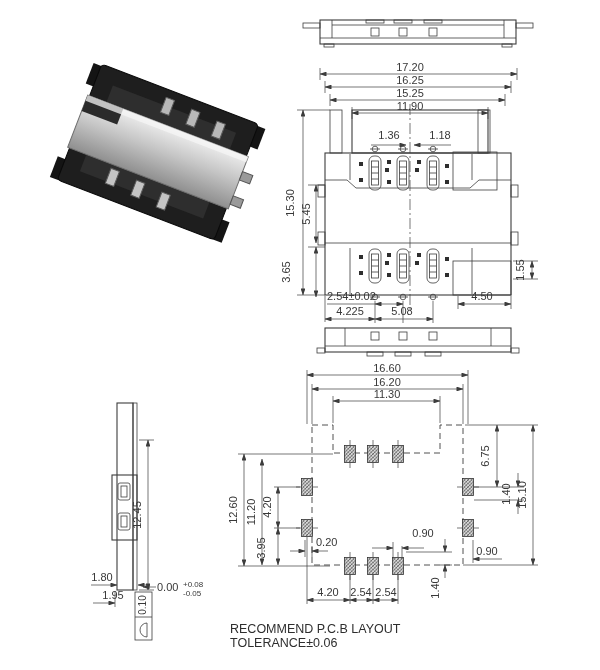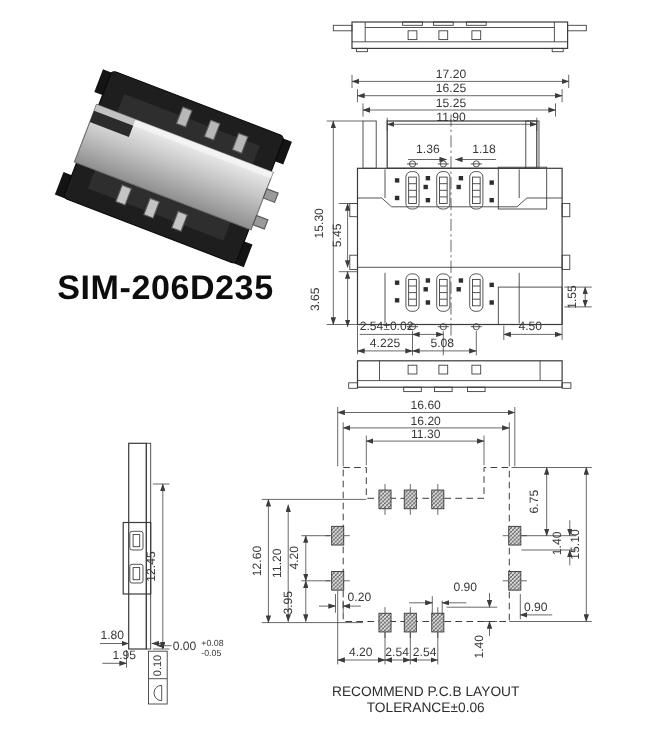--- a/index.html
+++ b/index.html
@@ -9,21 +9,21 @@
   .dt{font-family:"Liberation Sans",sans-serif;font-size:11px;fill:#383838;}
   .dts{font-family:"Liberation Sans",sans-serif;font-size:8px;fill:#383838;}
   .ol{stroke:#3c3c3c;stroke-width:1.1;fill:none;}
   .ol2{stroke:#3c3c3c;stroke-width:0.8;fill:none;}
   .dl{stroke:#3c3c3c;stroke-width:0.7;fill:none;}
   .dash{stroke:#3c3c3c;stroke-width:0.9;fill:none;stroke-dasharray:6,4;}
   .cl{stroke:#3c3c3c;stroke-width:0.7;fill:none;stroke-dasharray:11,3,2,3;}
   .sq{fill:#2e2e2e;stroke:none;}
   #model{position:absolute;left:52px;top:244px;font-size:31px;font-weight:bold;
          color:#0d0d0d;letter-spacing:0.5px;}
-  #notes{position:absolute;left:230px;top:622px;width:314px;text-align:center;
+  #notes{position:absolute;left:230px;top:622px;width:314px;text-align:left;
          font-size:12.5px;line-height:14px;color:#2e2e2e;}
 </style>
 </head>
 <body>
 
 <div id="canvas">
 
   <svg id="photo" style="left:48px;top:58px;" width="220" height="188" viewBox="0 0 220 188">
     <defs>
       <linearGradient id="met" x1="0" y1="0" x2="0" y2="1">
@@ -50,21 +50,20 @@
         <rect x="18" y="36" width="9" height="16" fill="#c4c4c4" stroke="#5a5a5a"></rect>
       </g>
       <rect x="-86" y="-28" width="172" height="56" fill="url(#met)" stroke="#6f6f6f"></rect>
       <rect x="-86" y="-28" width="38" height="17" fill="#2b2b2b"></rect>
       <rect x="-86" y="-28" width="172" height="6" fill="#f5f5f5" opacity="0.75"></rect>
       <rect x="86" y="-12" width="11" height="9" fill="#9a9a9a" stroke="#555"></rect>
       <rect x="86" y="14" width="11" height="9" fill="#9a9a9a" stroke="#555"></rect>
     </g>
   </svg>
 
-  <div id="model">SIM-206D235</div>
 
   <svg id="front" style="left:270px;top:8px;" width="330" height="352" viewBox="0 0 330 352">
     <defs>
       <marker id="fArr" markerWidth="10" markerHeight="7" refX="9.3" refY="3.5" orient="auto-start-reverse">
         <path d="M0,0 L10,3.5 L0,7 Z" fill="#3c3c3c"></path>
       </marker>
       <g id="fcn">
         <rect x="-6" y="0" width="12" height="34" rx="5" class="ol2"></rect>
         <rect x="-3.5" y="5" width="7" height="24" class="ol2"></rect>
         <line x1="-3.5" y1="11" x2="3.5" y2="11" class="ol2"></line>

